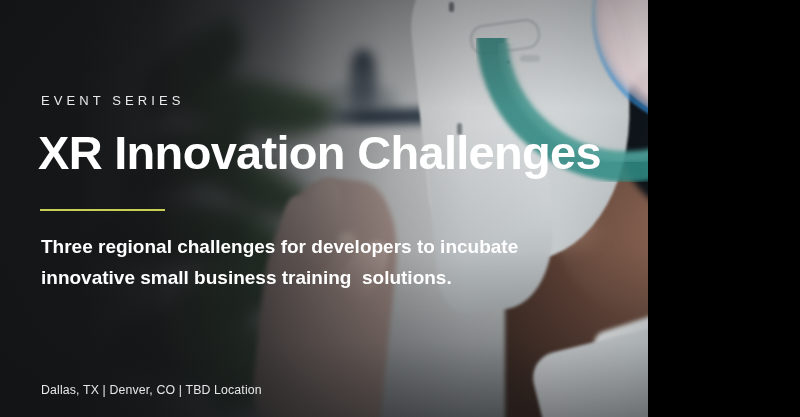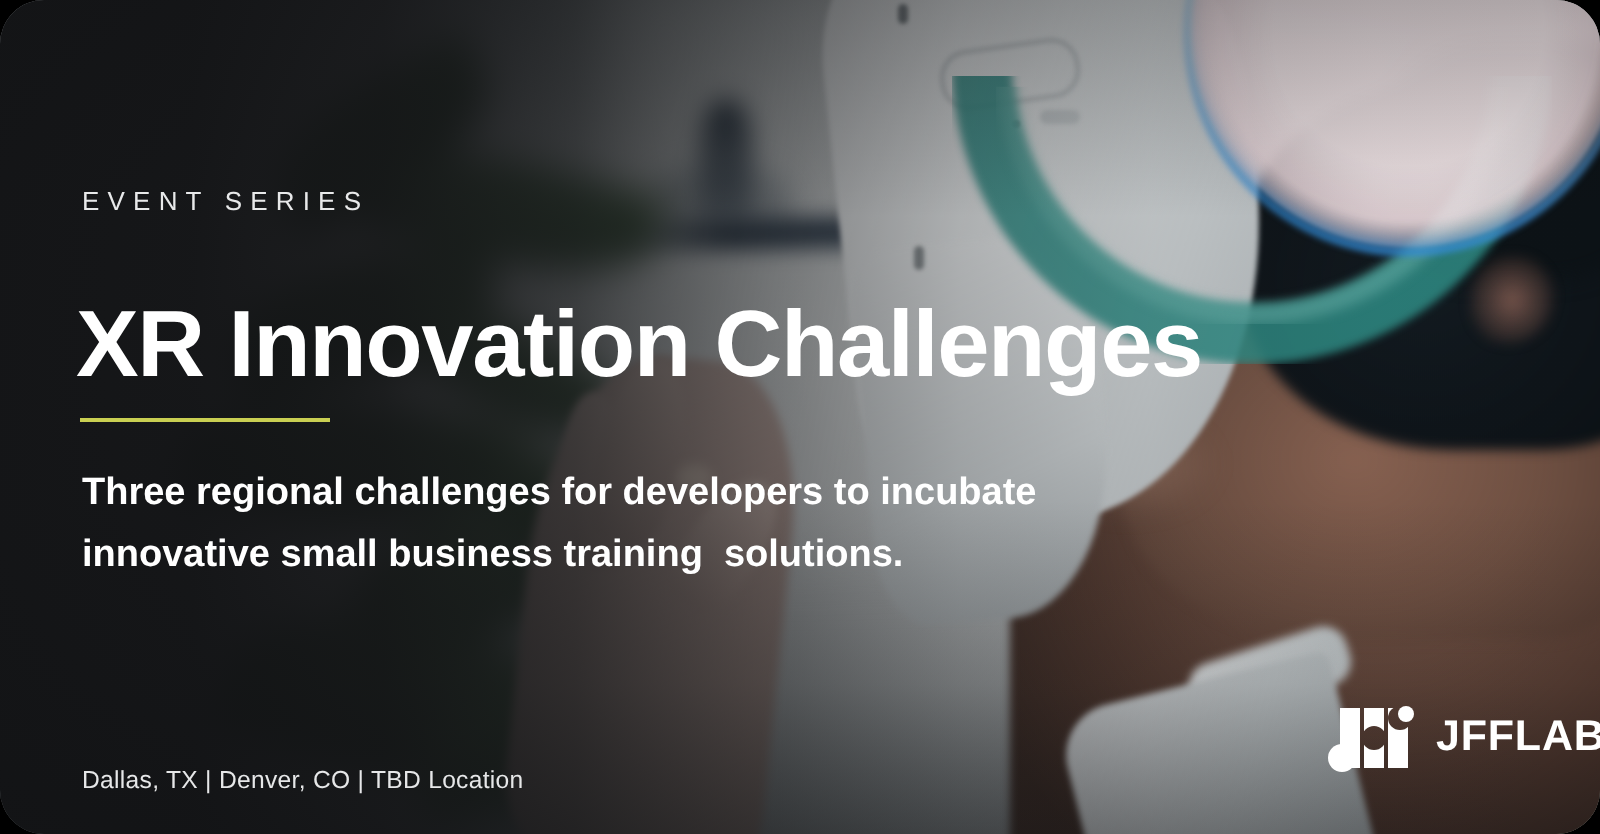--- a/index.html
+++ b/index.html
@@ -5,24 +5,23 @@
   * { margin:0; padding:0; box-sizing:border-box; }
   html, body {
     width:800px; height:417px;
     background:#000;
     font-family:"Liberation Sans", sans-serif;
     overflow:hidden;
   }
 
   .banner {
     position:relative;
-    width:800px; height:417px;
+    width:648px; height:417px;
     overflow:hidden;
     background:#15161a;
-    border-radius:22px;
   }
 
   
   .photo { position:absolute; inset:0; overflow:hidden; }
 
   
   .bg-wall {
     position:absolute; inset:0;
     background:
       radial-gradient(120% 95% at 62% 42%, #d9dbdb 0%, #b9bcbd 34%, #8f9496 60%, #5f6568 82%, #43484b 100%);
@@ -253,21 +252,21 @@
 
   .eyebrow {
     position:absolute; left:41px; top:93px;
     font-size:13px; font-weight:400; letter-spacing:4.1px;
     color:#e8e9ea; text-transform:uppercase; white-space:nowrap;
   }
 
   .headline {
     position:absolute; left:38px; top:128px;
     font-size:47px; font-weight:700; letter-spacing:-.7px;
-    color:#ffffff; white-space:nowrap; line-height:1.05;margin-top:19px;
+    color:#ffffff; white-space:nowrap; line-height:1.05;
   }
 
   .rule {
     position:absolute; left:40px; top:209px;
     width:125px; height:2px;
     background:#c9cf52;
   }
 
   .subhead {
     position:absolute; left:41px; top:232px;

